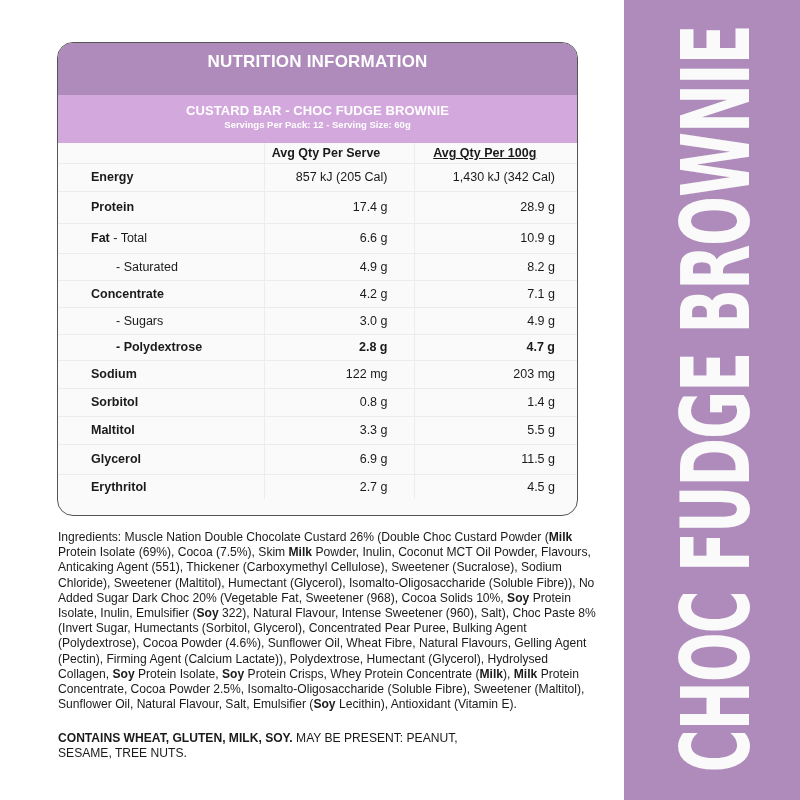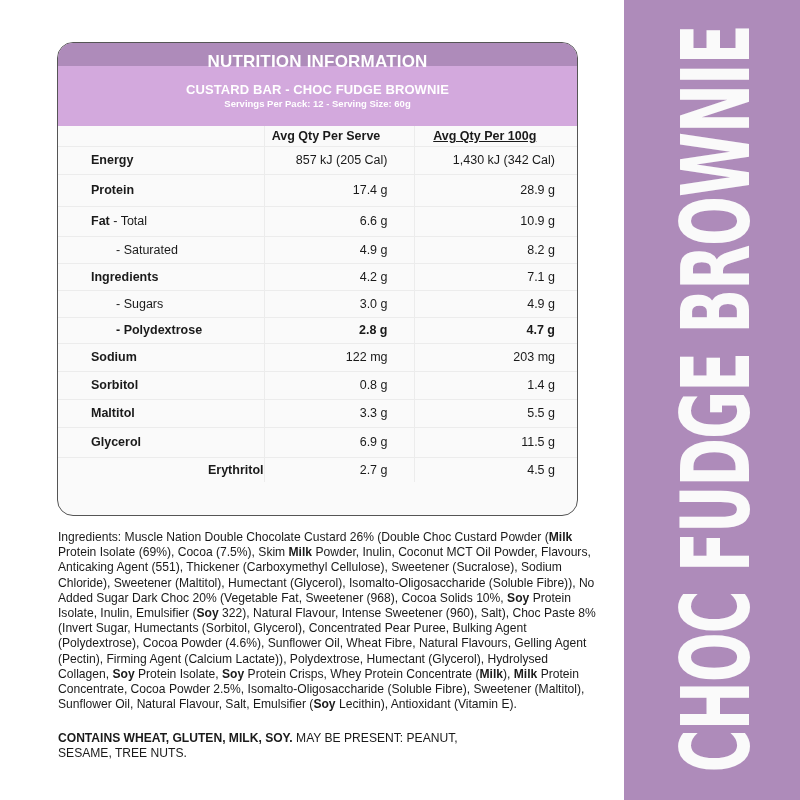--- a/index.html
+++ b/index.html
@@ -4,45 +4,45 @@
 <style>
   * { box-sizing: border-box; margin: 0; padding: 0; }
   html, body { width: 800px; height: 800px; background: #ffffff; overflow: hidden; }
   body { position: relative; font-family: "Liberation Sans", "DejaVu Sans", sans-serif; color: #1a1a1a; }
 
   .panel {
     position: absolute; left: 57px; top: 42px; width: 521px; height: 474px;
     border: 1.5px solid #555; border-radius: 16px; overflow: hidden; background: #fafafa;
   }
   .title-band {
-    height: 23px; background: #ae8bba; color: #fff; font-weight: 700;
+    height: 52px; background: #ae8bba; color: #fff; font-weight: 700;
     font-size: 17px; text-align: center; line-height: 37px; letter-spacing: 0.2px;
   }
   .sub-band {
-    height: 60px; background: #d3a9dd; color: #fff; text-align: center; padding-top: 16px;
+    height: 48px; background: #d3a9dd; color: #fff; text-align: center; padding-top: 8px;
   }
   .sub-title { font-size: 13px; font-weight: 700; line-height: 16px; letter-spacing: 0.1px; }
   .sub-meta { font-size: 9.5px; font-weight: 700; line-height: 11px; }
 
   table.nut { width: 100%; border-collapse: collapse; table-layout: fixed; }
   table.nut col.c1 { width: 206px; }
   table.nut col.c2 { width: 150px; }
   table.nut col.c3 { width: 165px; }
   table.nut td, table.nut th {
     font-size: 12.5px; border-bottom: 1px solid #ececec; padding: 0;
   }
   table.nut td + td, table.nut th + th { border-left: 1px solid #ececec; }
   table.nut th { height: 20px; font-weight: 700; text-align: center; padding-right: 26px; }
   table.nut th.c1h { text-align: left; }
   table.nut th.c3h { padding-right: 24px; text-decoration: underline; }
   table.nut td.lbl { padding-left: 33px; text-align: left; }
   table.nut td.lbl.sub { padding-left: 58px; }
   table.nut td.v { text-align: right; padding-right: 26px; }
   table.nut td.v3 { text-align: right; padding-right: 24px; }
-  table.nut tr:last-child td { border-bottom: none; text-align: right; }
+  table.nut tr:last-child td { border-bottom: none; }
   .b { font-weight: 700; }
 
   .ingredients {
     position: absolute; left: 58px; top: 530px; width: 540px;
     font-size: 12.1px; line-height: 15.2px; color: #1a1a1a;
   }
   .allergens {
     position: absolute; left: 58px; top: 731px; width: 440px;
     font-size: 12.1px; line-height: 15.2px; color: #1a1a1a;
   }
@@ -97,21 +97,21 @@
           <td class="lbl"><span class="b">Fat</span><span> - Total</span></td>
           <td class="v">6.6 g</td>
           <td class="v3">10.9 g</td>
         </tr>
         <tr style="height: 27px;">
           <td class="lbl sub"><span>- Saturated</span></td>
           <td class="v">4.9 g</td>
           <td class="v3">8.2 g</td>
         </tr>
         <tr style="height: 27px;">
-          <td class="lbl"><span class="b">Ingredients</span></td>
+          <td class="lbl"><span class="b">Concentrate</span></td>
           <td class="v">4.2 g</td>
           <td class="v3">7.1 g</td>
         </tr>
         <tr style="height: 27px;">
           <td class="lbl sub"><span>- Sugars</span></td>
           <td class="v">3.0 g</td>
           <td class="v3">4.9 g</td>
         </tr>
         <tr style="height: 26px; font-weight: bold;">
           <td class="lbl sub"><span>- Polydextrose</span></td>

